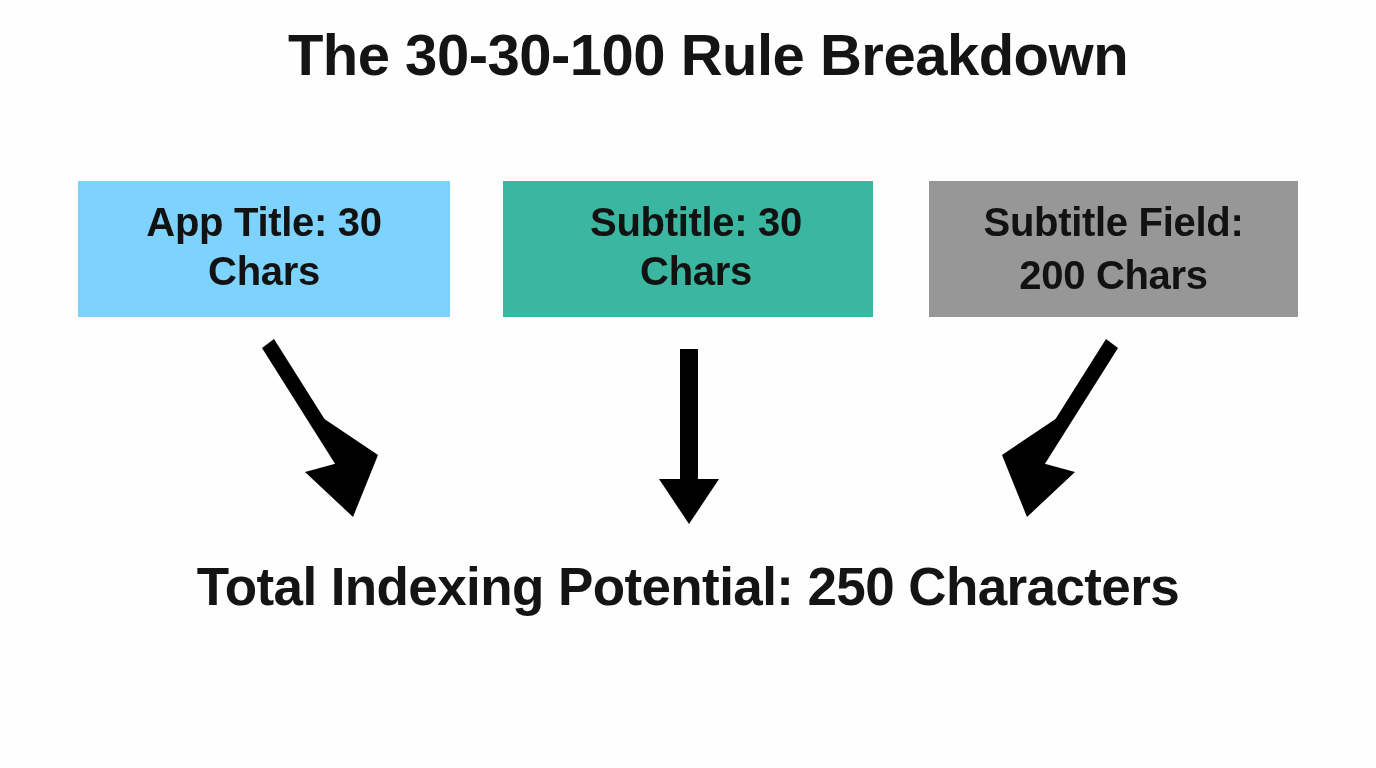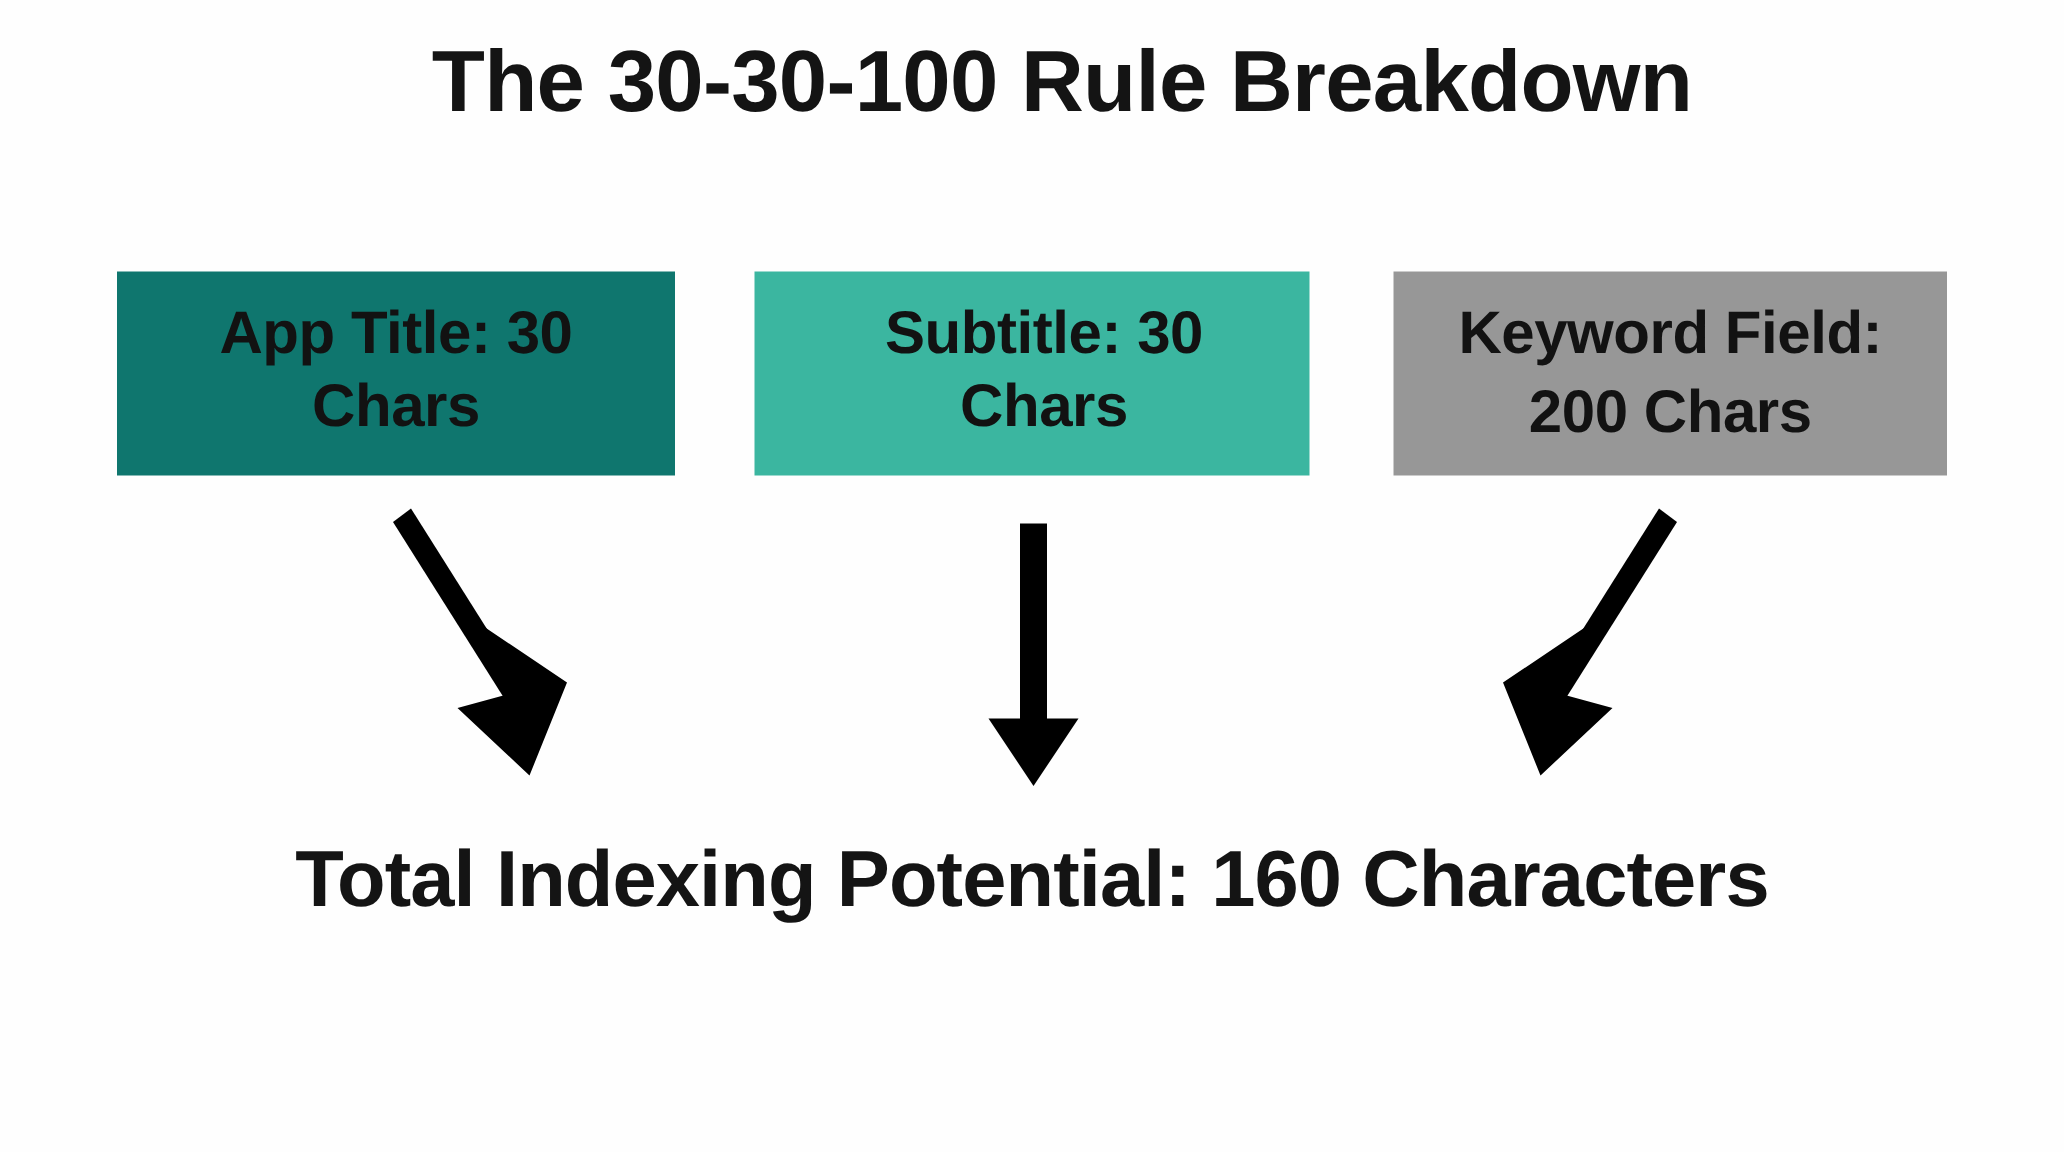--- a/index.html
+++ b/index.html
@@ -49,21 +49,21 @@
     font-size: 40px;
     font-weight: bold;
     color: #121212;
     text-align: center;
     line-height: 1.22;
     letter-spacing: -0.3px;
   }
   #box-app-title {
     left: 78px;
     width: 372px;
-    background: #0f766e;
+    background: #7dd3fc;
     align-items: center;
   }
   #box-app-title .box-label {
     position: relative;
     top: -2px;
   }
   #box-subtitle {
     left: 503px;
     width: 370px;
     background: #3bb6a0;
@@ -115,35 +115,35 @@
   <div class="concept-box" id="box-app-title">
     <span class="box-label">App Title: 30 Chars</span>
   </div>
 
   <div class="concept-box" id="box-subtitle">
     <span class="box-label">Subtitle: 30 Chars</span>
   </div>
 
   <div class="concept-box" id="box-keyword-field">
     <span class="box-label">
-      <span>Keyword Field:</span><br>
+      <span>Subtitle Field:</span><br>
       <span>200 Chars</span>
     </span>
   </div>
 
   <svg class="arrow-svg" id="arrow-left" width="160" height="200" viewBox="0 0 160 200">
     <polygon points="22,13 34,4 116,134 104,143" fill="#000000"></polygon>
     <polygon points="138,187 90,142 123,133 105,86 163,125" fill="#000000" transform="translate(-25,-5)"></polygon>
   </svg>
 
   <svg class="arrow-svg" id="arrow-middle" width="110" height="200" viewBox="0 0 110 200">
     <rect x="30" y="14" width="18" height="134" fill="#000000"></rect>
     <polygon points="9,144 69,144 39,189" fill="#000000"></polygon>
   </svg>
 
   <svg class="arrow-svg" id="arrow-right" width="160" height="200" viewBox="0 0 160 200">
     <polygon points="138,13 126,4 44,134 56,143" fill="#000000"></polygon>
     <polygon points="22,187 70,142 37,133 55,86 -3,125" fill="#000000" transform="translate(25,-5)"></polygon>
   </svg>
 
-  <div id="total-text">Total Indexing Potential: 160 Characters</div>
+  <div id="total-text">Total Indexing Potential: 250 Characters</div>
 
 </div>
 
 </body></html>

